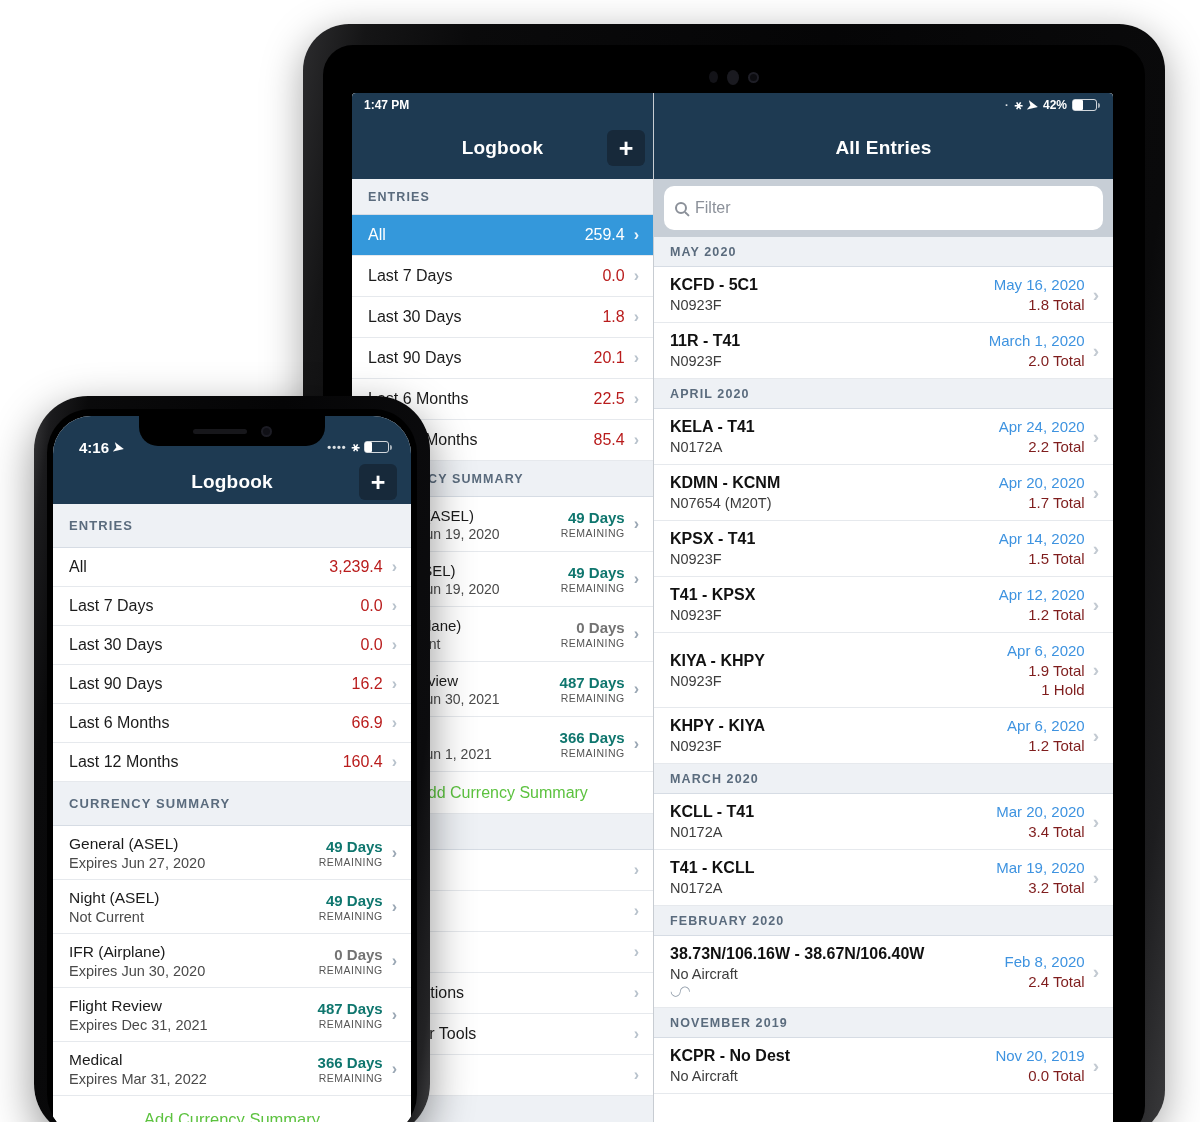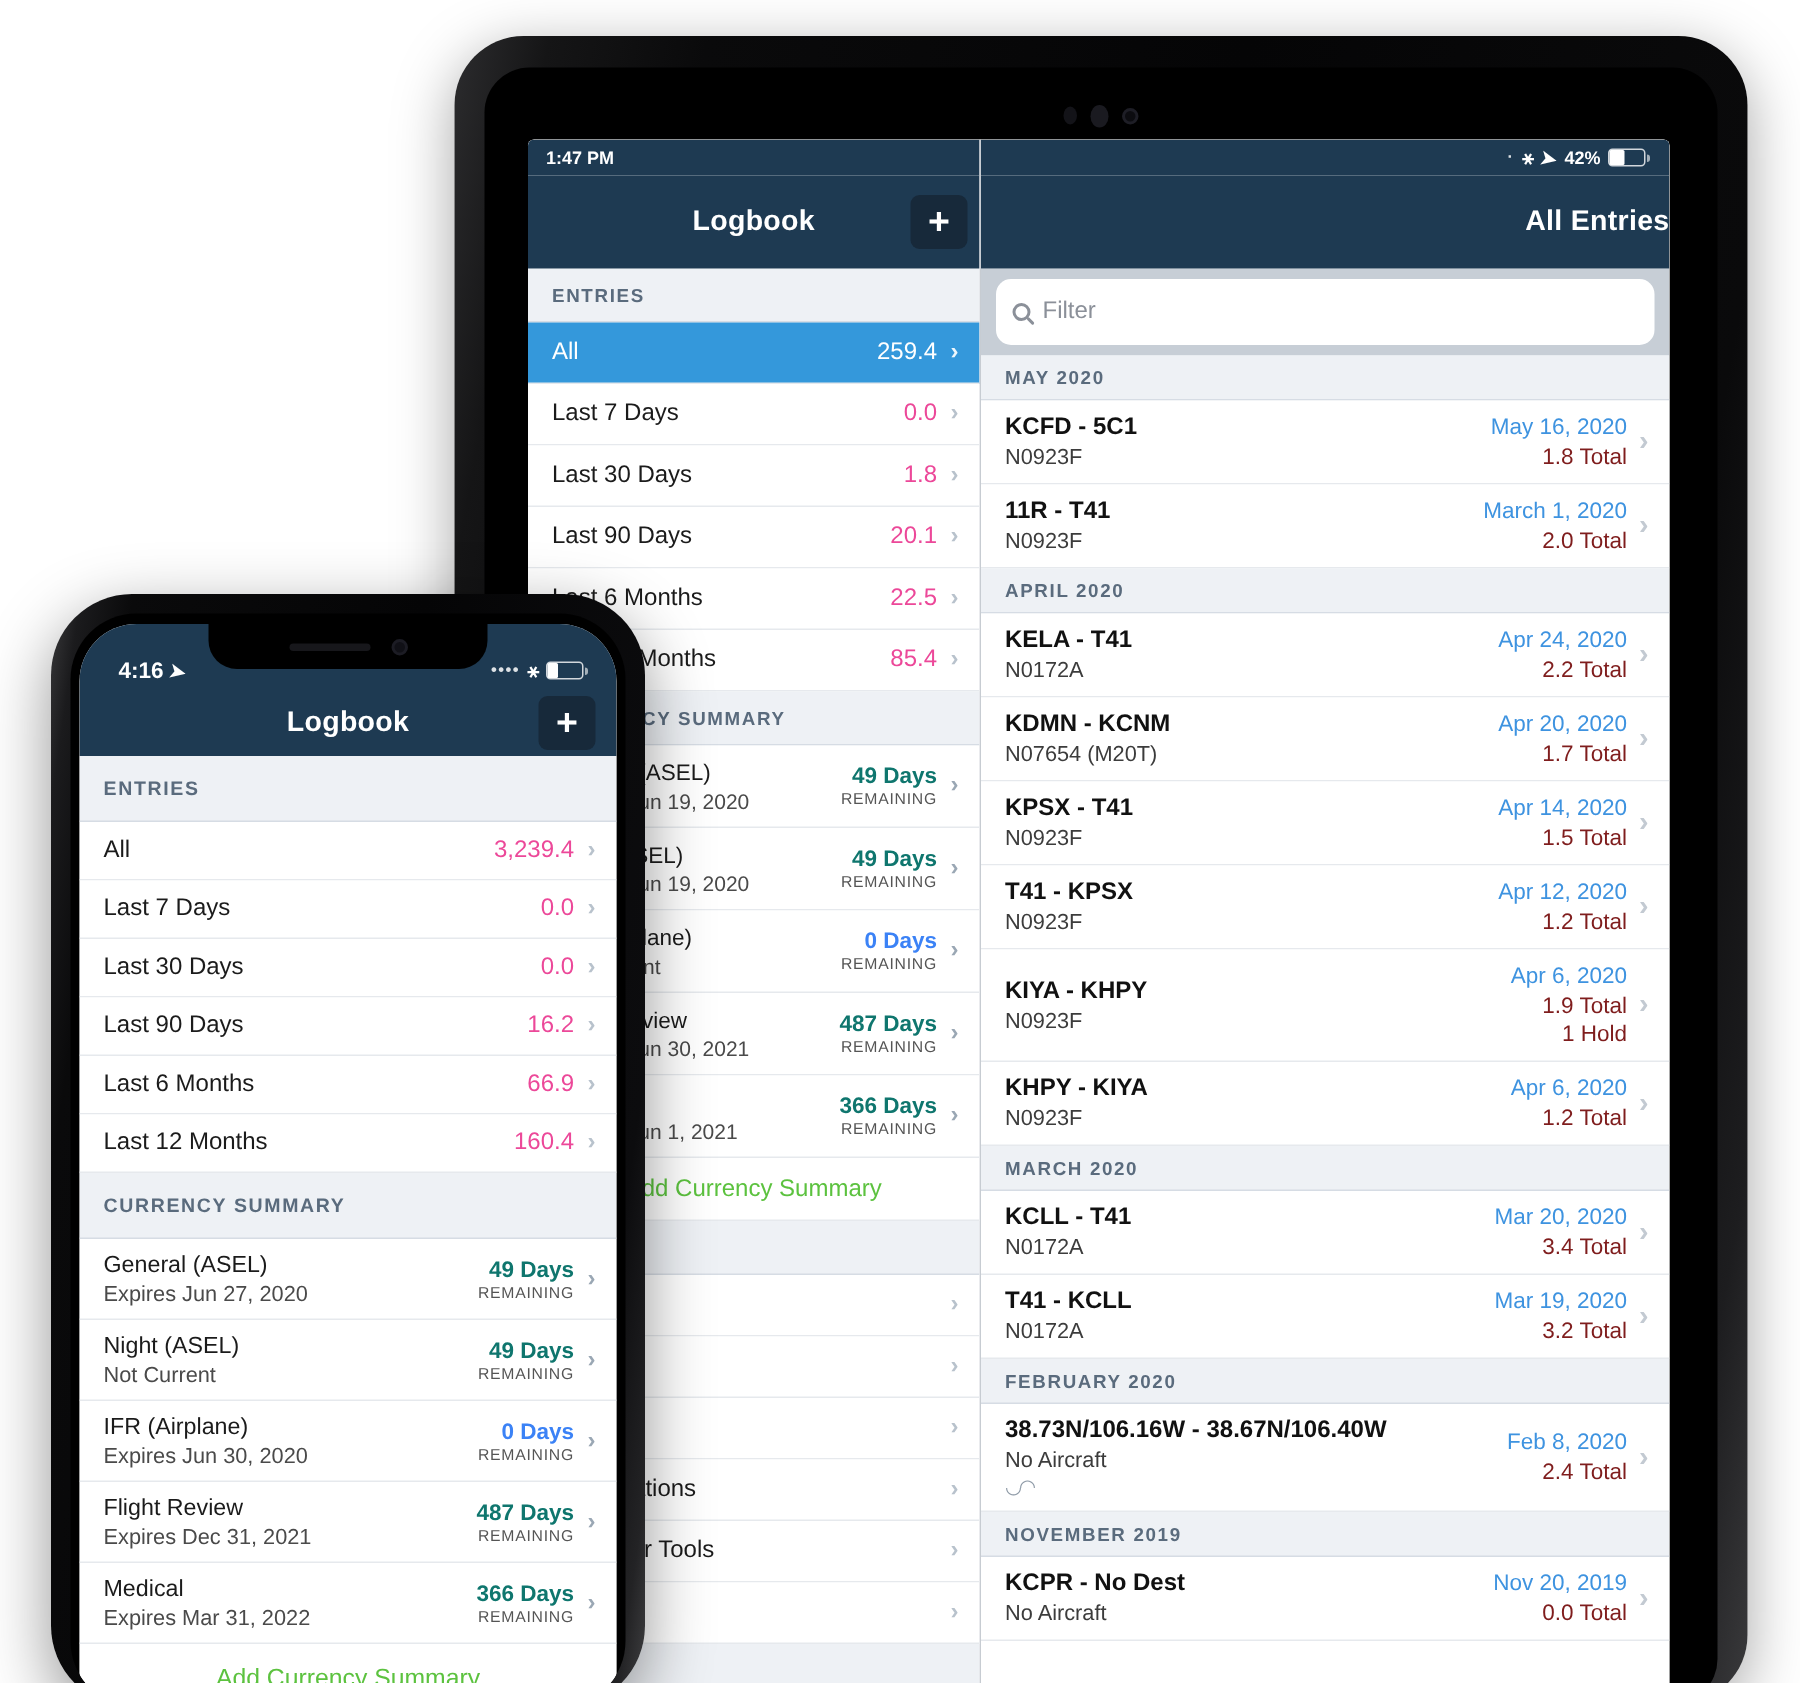--- a/index.html
+++ b/index.html
@@ -124,35 +124,35 @@
     display: flex; align-items: center;
     border-bottom: 1px solid #d6dce4;
   }
   .row {
     background: #fff;
     display: flex; align-items: center;
     border-bottom: 1px solid #e6e9ed;
     position: relative;
   }
   .row .lbl { color: #1b1b1b; }
-  .row .val { margin-left: auto; color: #ec4899; }
+  .row .val { margin-left: auto; color: #b91c1c; }
   .chev { color: #b8c2cc; font-weight: bold; margin-left: 9px; }
   .chev-dark { color: #9aa7b4; }
 
   .row.selected { background: #3498db; }
   .row.selected .lbl, .row.selected .val { color: #fff; font-weight: normal; }
   .row.selected .chev { color: rgba(255,255,255,.92); }
 
   .cur-row { display: flex; align-items: center; background: #fff; border-bottom: 1px solid #e6e9ed; }
   .cur-left .cname { color: #1b1b1b; }
   .cur-left .cexp { color: #4a4a4a; }
   .cur-right { margin-left: auto; text-align: right; }
   .cur-days { font-weight: bold; }
   .cur-days.ok { color: #0f766e; }
-  .cur-days.bad { color: #3b82f6; }
+  .cur-days.bad { color: #737373; }
   .cur-rem { color: #555; letter-spacing: .5px; }
   .add-link { color: #5cc23f; text-align: center; background: #fff; border-bottom: 1px solid #e6e9ed; }
 
   
   .ipad-left { width: 302px; background: #fff; flex: 0 0 302px; border-right: 1px solid #c7ccd2; overflow: hidden; position: relative; }
   .ipad-left .statusbar { height: 24px; font-size: 12px; padding: 0 12px; }
   .ipad-left .navbar { height: 62px; font-size: 19px; }
   .ipad-left .plus-btn { width: 38px; height: 36px; font-size: 25px; right: 8px; }
   .ipad-left .sect-head { height: 36px; padding: 0 16px; font-size: 12.5px; font-weight: bold; }
   .ipad-left .row { height: 41px; padding: 0 14px 0 16px; font-size: 16px; }
@@ -161,21 +161,21 @@
   .ipad-left .cur-left .cexp { font-size: 14px; margin-top: 2px; }
   .ipad-left .cur-days { font-size: 15px; }
   .ipad-left .cur-rem { font-size: 10.5px; margin-top: 1px; }
   .ipad-left .add-link { height: 42px; line-height: 42px; font-size: 16px; }
   .ipad-left .gap { height: 36px; background: #eef1f5; border-bottom: 1px solid #d6dce4; }
   .ipad-left .nav-row { height: 41px; padding: 0 14px 0 16px; font-size: 16px; }
 
   
   .ipad-right { flex: 1; background: #fff; overflow: hidden; display: flex; flex-direction: column; }
   .ipad-right .statusbar { height: 24px; font-size: 12px; padding: 0 16px; justify-content: flex-end; }
-  .ipad-right .navbar { height: 62px; font-size: 19px; justify-content: flex-end; }
+  .ipad-right .navbar { height: 62px; font-size: 19px; }
   .filterbar { background: #c7ced6; padding: 7px 10px; }
   .filter-field {
     background: #fff; border-radius: 10px; height: 44px;
     display: flex; align-items: center; gap: 8px; padding: 0 11px;
     color: #8b9099; font-size: 16px;
   }
   .mag {
     width: 12px; height: 12px; border: 2px solid #8b9099; border-radius: 50%;
     position: relative; flex: 0 0 auto;
   }

